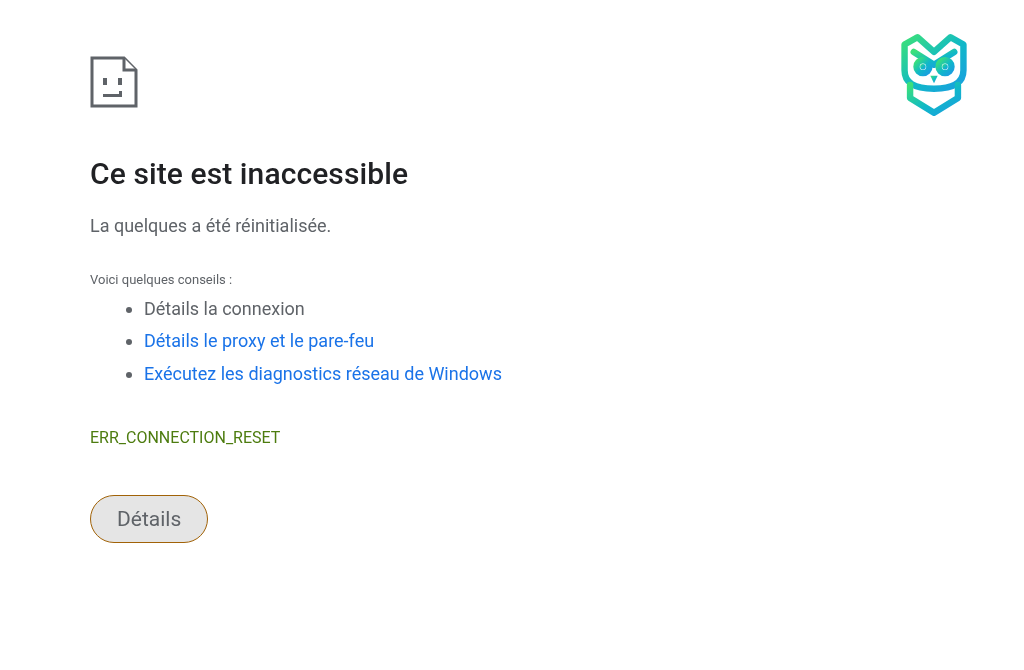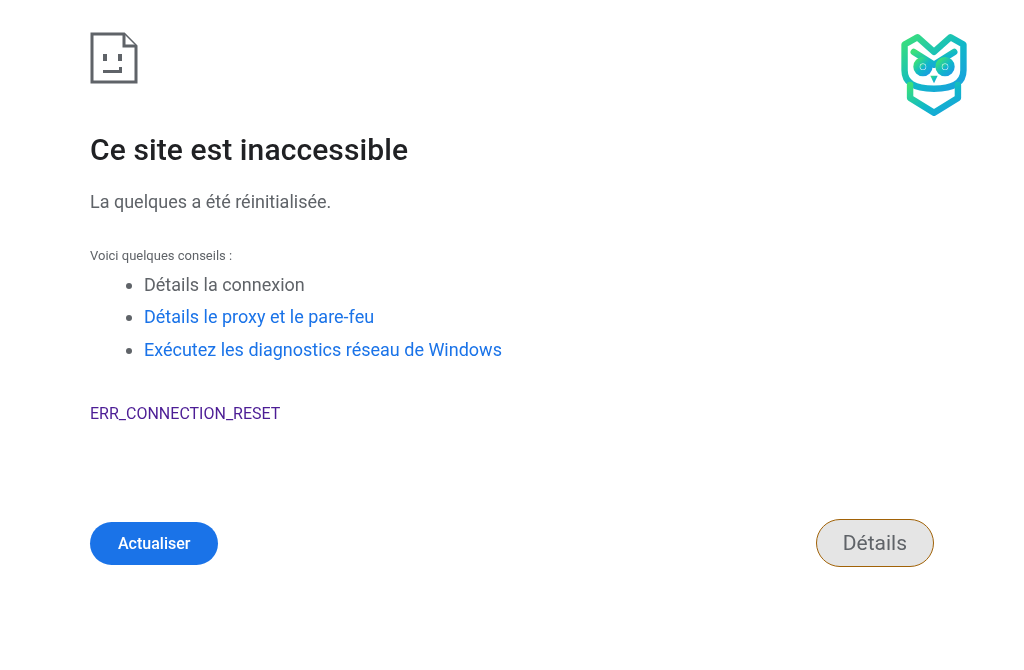--- a/index.html
+++ b/index.html
@@ -5,21 +5,21 @@
     * { margin: 0; padding: 0; box-sizing: border-box; }
     body {
       font-family: 'Segoe UI', Roboto, Arial, sans-serif;
       background: #fff;
       width: 1024px;
       height: 670px;
       position: relative;
       color: #202124;
     }
     .container {
-      padding: 32px 90px 0 90px;
+      padding: 56px 90px 0 90px;
     }
     .sad-icon {
       margin-bottom: 48px;
     }
     .sad-icon svg {
       width: 48px;
       height: 52px;
       display: block;
     }
     h1.title {
@@ -49,22 +49,22 @@
       color: #5f6368;
       line-height: 1.8;
     }
     ul.tips li.link a {
       color: #1a73e8;
       text-decoration: none;
       cursor: pointer;
     }
     .error-code {
       font-size: 16px;
-      color: #4c1d95;
-      margin-bottom: 96px;
+      color: #4d7c0f;
+      margin-bottom: 48px;
     }
     .button-row {
       display: flex;
       justify-content: space-between;
       align-items: center;
     }
     .btn-primary {
       background: #1a73e8;
       color: #fff;
       border: none;
@@ -154,17 +154,16 @@
 
   <ul class="tips">
     <li><span>Détails la connexion</span></li>
     <li class="link"><a>Détails le proxy et le pare-feu</a></li>
     <li class="link"><a>Exécutez les diagnostics réseau de Windows</a></li>
   </ul>
 
   <p class="error-code">ERR_CONNECTION_RESET</p>
 
   <div class="button-row">
-    <button class="btn-primary">Actualiser</button>
     <button class="btn-secondary">Détails</button>
   </div>
 
 </div>
 
 </body></html>

